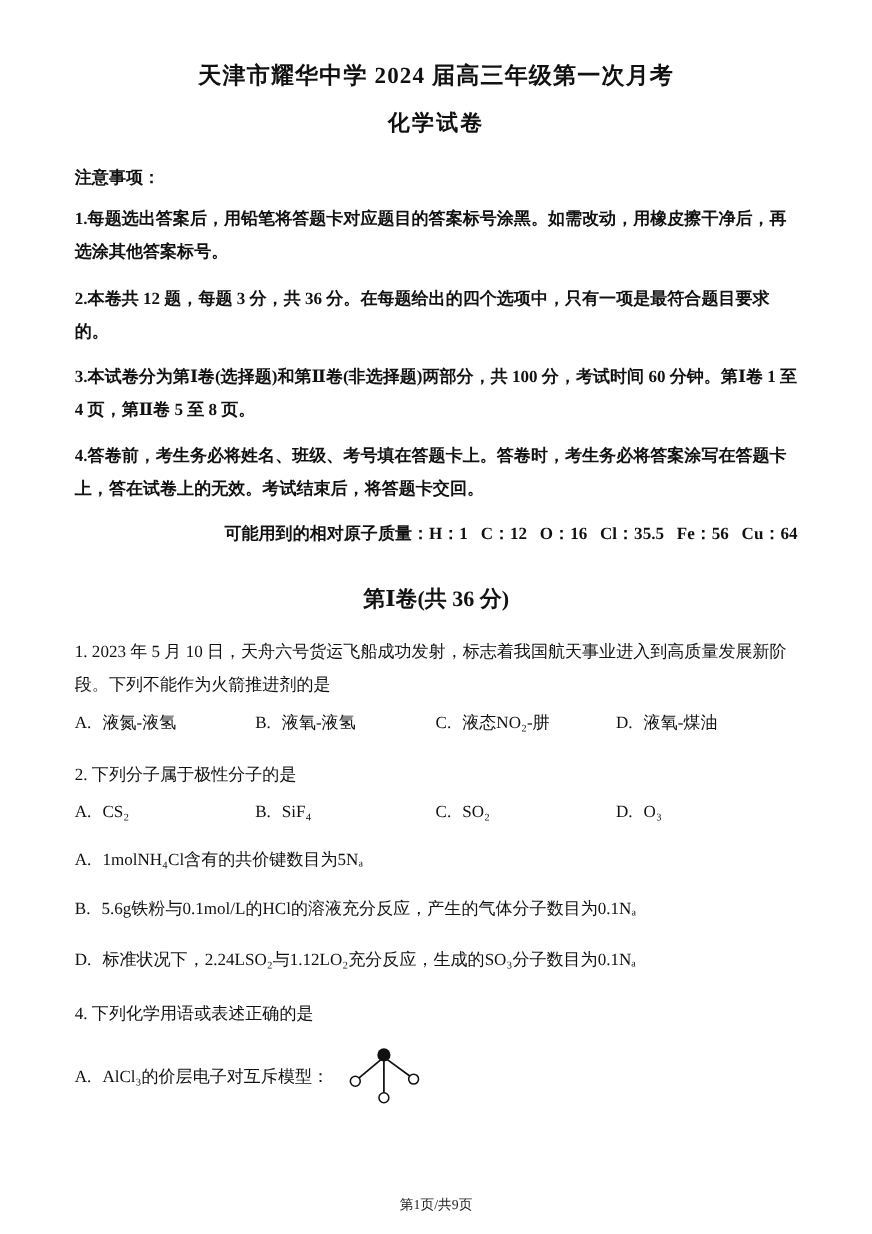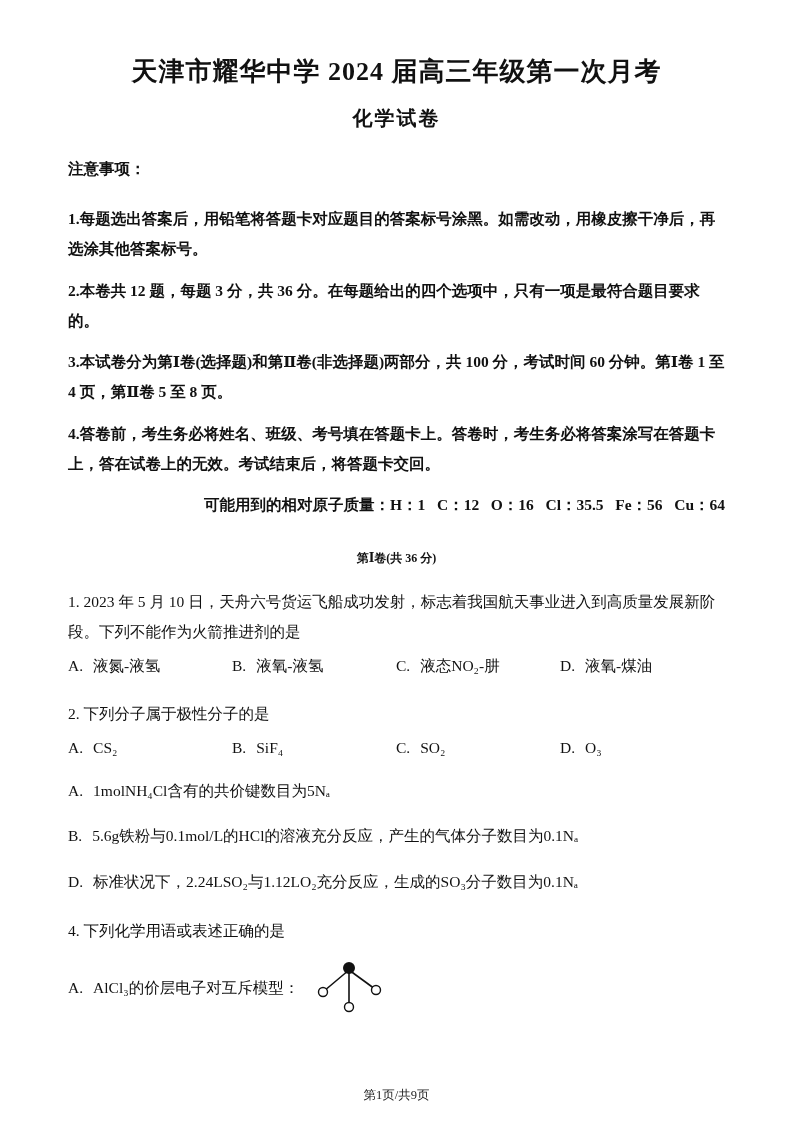--- a/index.html
+++ b/index.html
@@ -10,42 +10,42 @@
     background: #ffffff;
     color: #111111;
     font-family: "Liberation Serif", "DejaVu Serif", serif;
     position: relative;
     overflow: hidden;
   }
   .sheet { padding: 54px 68px 0 68px; }
 
   .title {
     text-align: center;
-    font-size: 26px;
+    font-size: 21px;
     font-weight: bold;
     margin: 0 0 16px 0;
     letter-spacing: 1px;
   }
   .subtitle {
     text-align: center;
     font-size: 20px;
     font-weight: bold;
     margin: 0 0 22px 0;
     letter-spacing: 2px;
   }
 
   .notice { font-weight: bold; font-size: 15.5px; }
   .notice p { margin: 0 0 11px 0; line-height: 1.95; }
-  .notice .heading { margin-bottom: 20px; }
+  .notice .heading { margin-bottom: 8px; }
   .masses { white-space: pre-wrap; text-align: right; }
 
   .section-title {
     text-align: center;
     font-weight: bold;
-    font-size: 12px;
+    font-size: 20px;
     margin: 30px 0 20px 0;
   }
 
   .q { font-size: 15.5px; }
   .q .stem { margin: 0 0 10px 0; line-height: 1.9; }
 
   .opt-row { display: flex; margin: 4px 0 22px 0; }
   .opt-row .opt { width: 164px; }
   .opt .lbl { margin-right: 10px; }
 

